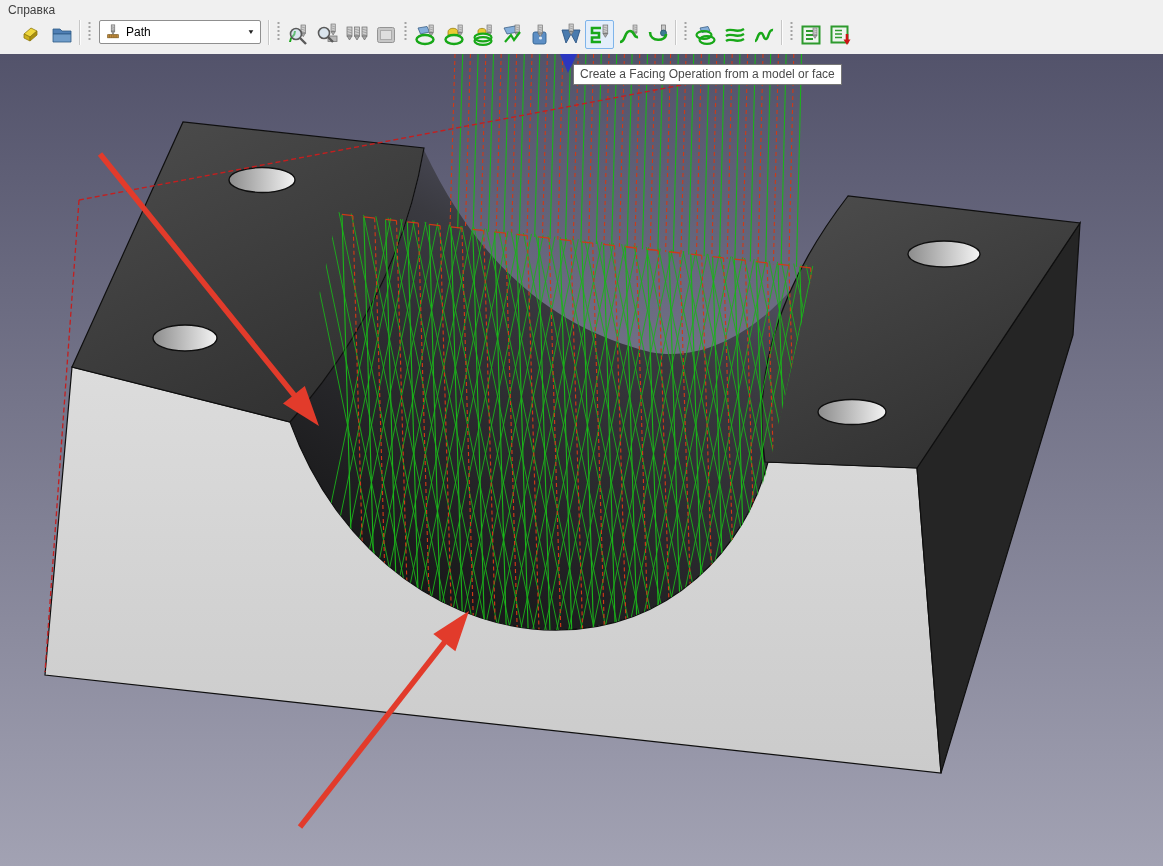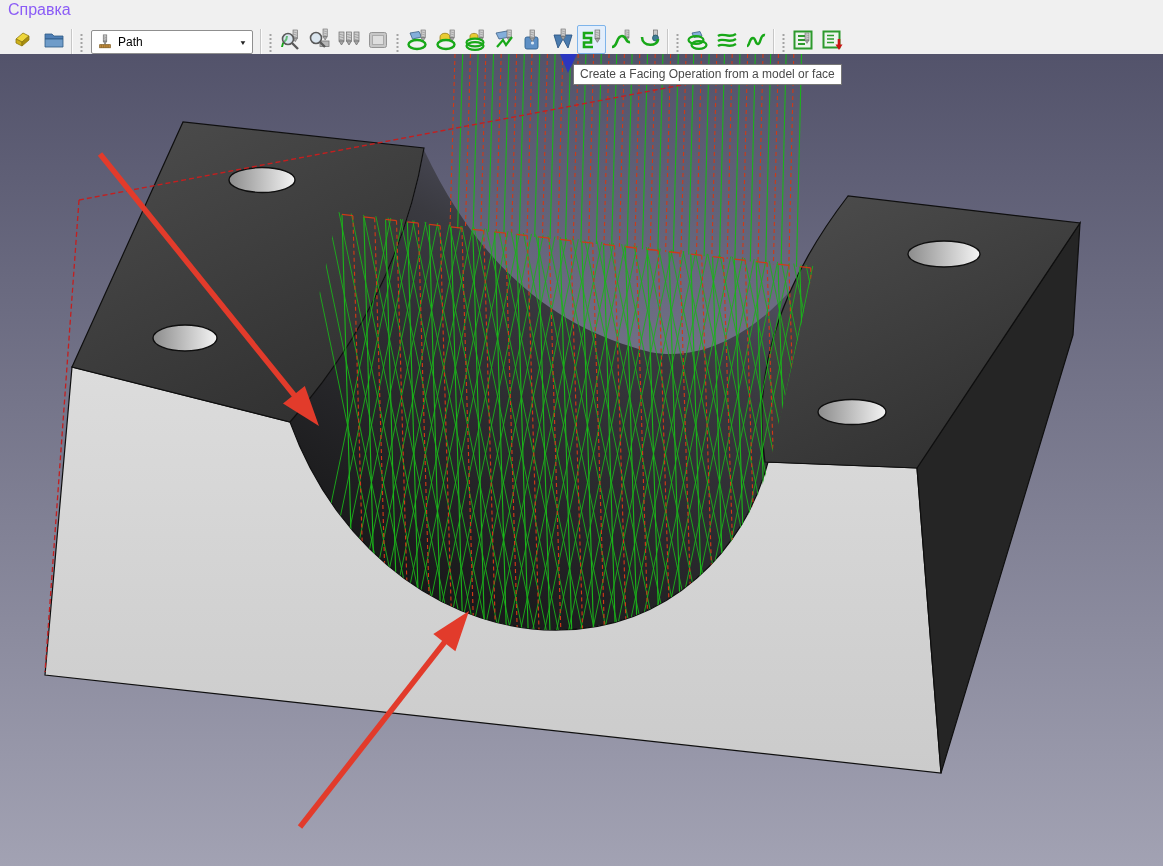--- a/index.html
+++ b/index.html
@@ -2,24 +2,24 @@
 <html><head>
 <meta charset="utf-8">
 <style>
   html,body{margin:0;padding:0;}
   body{
     width:1163px;height:866px;position:relative;overflow:hidden;
     background:#f0f0f0;font-family:"Liberation Sans",sans-serif;
     -webkit-font-smoothing:antialiased;
   }
   
-  .menubar{height:20px;display:flex;align-items:center;background:#f0f0f0;font-size:16px;color:#8b5cf6;}
+  .menubar{height:20px;display:flex;align-items:center;background:#f0f0f0;font-size:12px;color:#404040;}
   .menu-item{padding:2px 8px;cursor:default;}
   
-  .toolbar{height:34px;display:flex;align-items:flex-end;background:#f0f0f0;padding-left:10px;}
+  .toolbar{height:34px;display:flex;align-items:flex-start;background:#f0f0f0;padding-left:18px;}
   .tb-btn{width:27px;height:27px;display:flex;align-items:center;justify-content:center;
           border:1px solid transparent;border-radius:2px;flex:0 0 auto;}
   .tb-btn svg{display:block;}
   .tb-btn.hl{background:#e3eefb;border-color:#7eb4ea;}
   .tb-handle{width:5px;height:22px;margin:0 3px;flex:0 0 auto;
     background-image:radial-gradient(circle,#a3a3a3 0.9px,transparent 1.1px);
     background-size:4px 4px;background-position:center;}
   .tb-sep{width:1px;height:25px;background:#c7c7c7;border-right:1px solid #fcfcfc;margin:0 3px;flex:0 0 auto;}
   .wb-select{display:flex;align-items:center;height:22px;width:150px;background:#fff;
     border:1px solid #8f8f8f;border-radius:2px;margin:0 4px;padding:0 5px;font-size:12px;gap:5px;flex:0 0 auto;}

